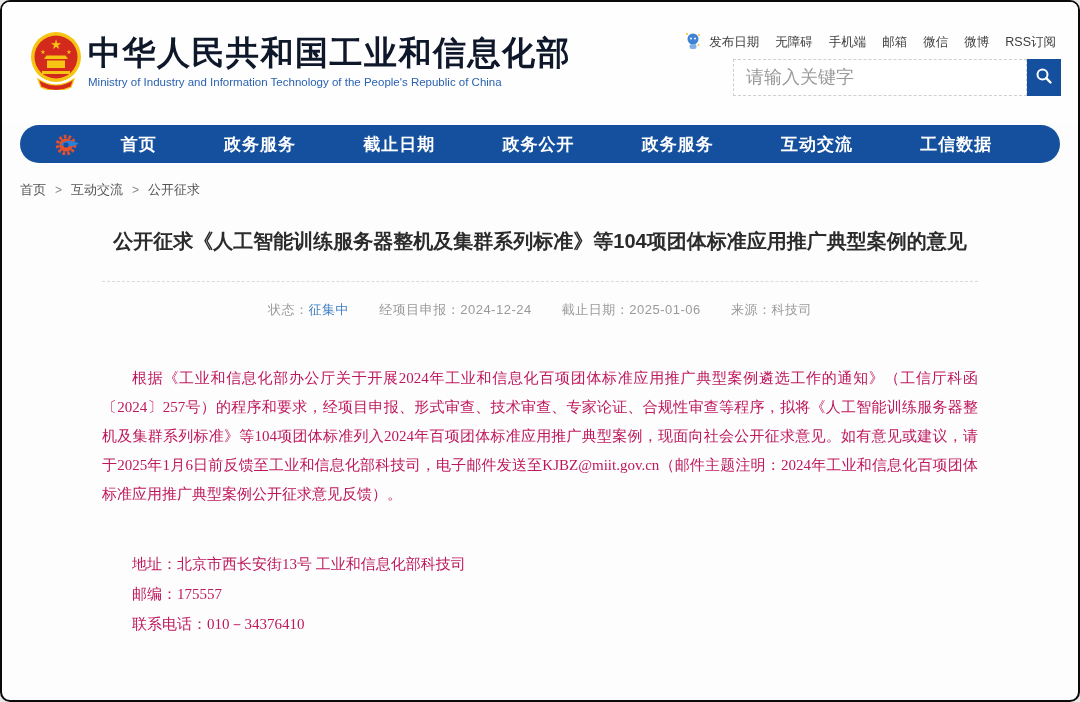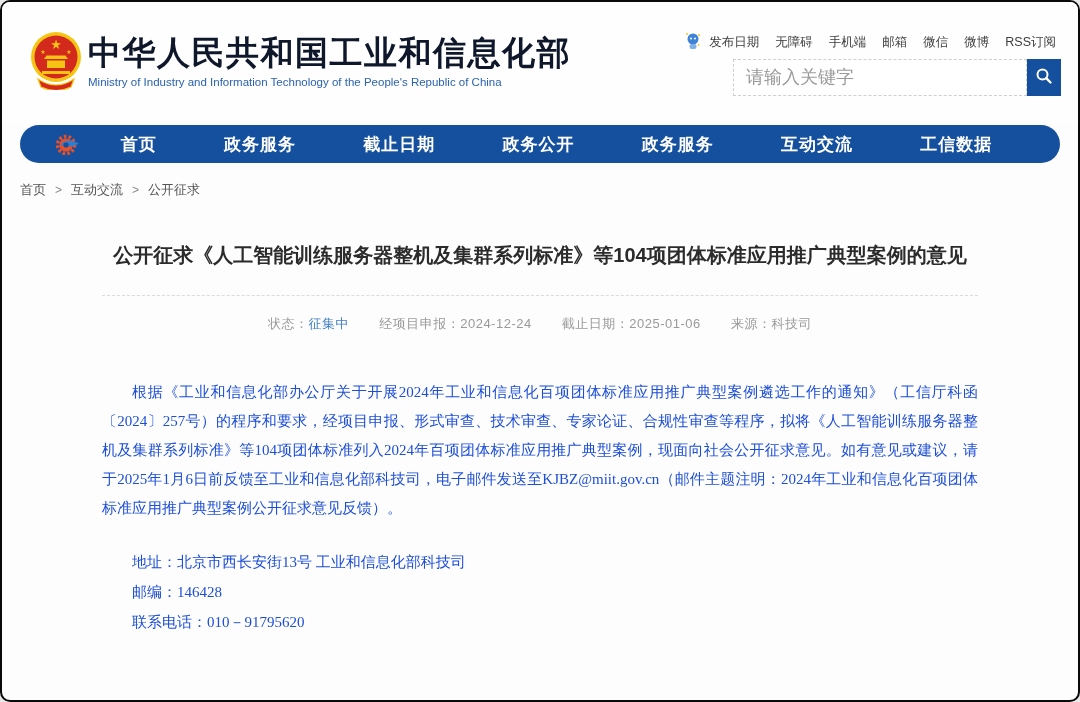--- a/index.html
+++ b/index.html
@@ -64,39 +64,39 @@
   .breadcrumb {
     margin: 18px 0 0 18px; display: flex; align-items: center; gap: 9px;
     font-size: 13px; color: #555;
   }
   .breadcrumb .crumb { cursor: pointer; }
   .breadcrumb .sep { color: #8a8a8a; font-size: 12px; }
 
   
   .content { padding: 0 100px; }
   .article-title {
-    margin-top: 42px; text-align: center;
+    margin-top: 28px; text-align: center;
     font-size: 20px; font-weight: bold; color: #2b2b2b; line-height: 1.4;
     font-family: "Liberation Sans", "DejaVu Sans", sans-serif;
   }
   .title-divider { margin-top: 26px; border-top: 1px dashed #ded9de; height: 0; }
   .meta {
     margin-top: 19px; text-align: center;
     font-size: 13px; color: #9a9a9a; letter-spacing: .5px;
   }
   .meta .meta-item { margin: 0 13px; white-space: nowrap; }
   .meta .status-value { color: #4180c2; }
 
   .article-body {
-    margin-top: 45px; font-size: 15px; line-height: 29px; color: #1d4ed8;
+    margin-top: 45px; font-size: 15px; line-height: 29px; color: #be185d;
     font-family: "Liberation Serif", "DejaVu Serif", serif;
     text-align: justify;
   }
   .article-body .indent { text-indent: 2em; }
-  .address-block { margin-top: 24px; line-height: 30px; }
+  .address-block { margin-top: 40px; line-height: 30px; }
   .attachment-line { margin-top: 26px; cursor: pointer; }
 </style>
 </head>
 <body>
 
 <div class="viewport">
 
   <div class="header">
 
     <span class="emblem">
@@ -191,21 +191,21 @@
       <span class="meta-item"><span>经项目申报：</span><span>2024-12-24</span></span>
       <span class="meta-item"><span>截止日期：</span><span>2025-01-06</span></span>
       <span class="meta-item"><span>来源：</span><span>科技司</span></span>
     </div>
 
     <div class="article-body">
       <p class="indent">根据《工业和信息化部办公厅关于开展2024年工业和信息化百项团体标准应用推广典型案例遴选工作的通知》（工信厅科函〔2024〕257号）的程序和要求，经项目申报、形式审查、技术审查、专家论证、合规性审查等程序，拟将《人工智能训练服务器整机及集群系列标准》等104项团体标准列入2024年百项团体标准应用推广典型案例，现面向社会公开征求意见。如有意见或建议，请于2025年1月6日前反馈至工业和信息化部科技司，电子邮件发送至KJBZ@miit.gov.cn（邮件主题注明：2024年工业和信息化百项团体标准应用推广典型案例公开征求意见反馈）。</p>
 
       <div class="address-block">
         <div class="indent">地址：北京市西长安街13号 工业和信息化部科技司</div>
-        <div class="indent">邮编：146428</div>
-        <div class="indent">联系电话：010－91795620</div>
+        <div class="indent">邮编：175557</div>
+        <div class="indent">联系电话：010－34376410</div>
       </div>
 
 
     </div>
   </div>
 
 </div>
 
 </body></html>

